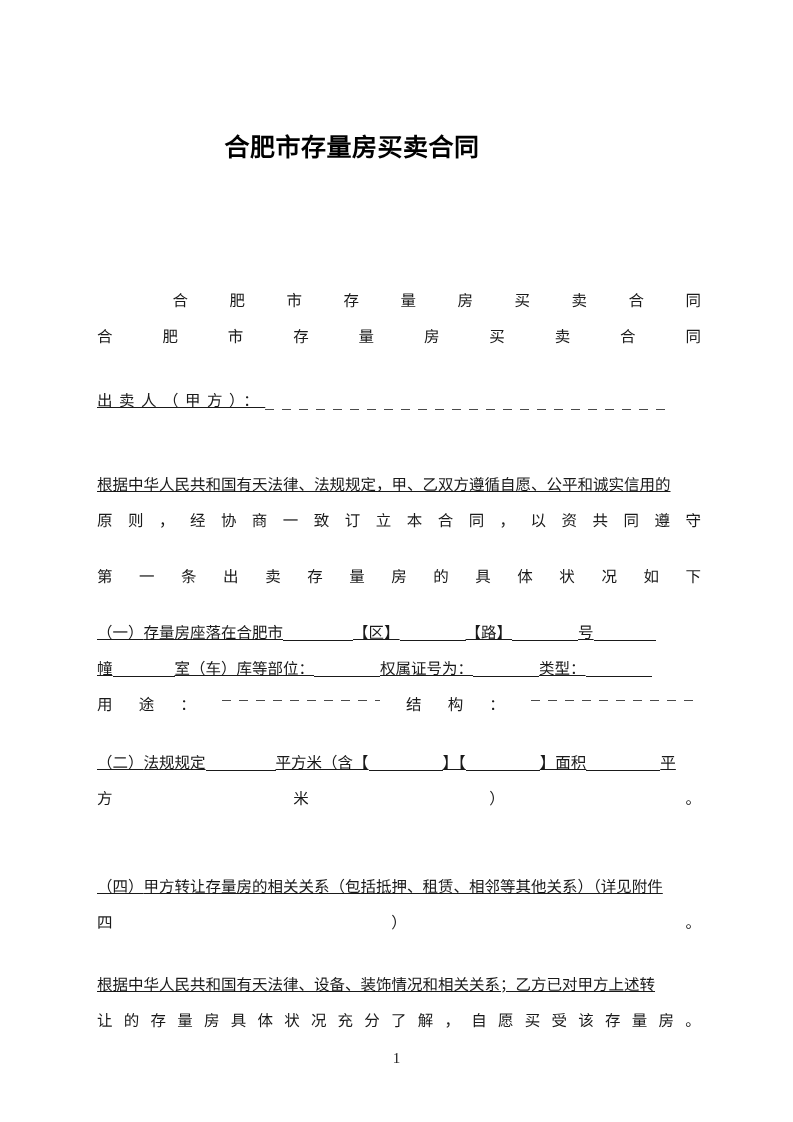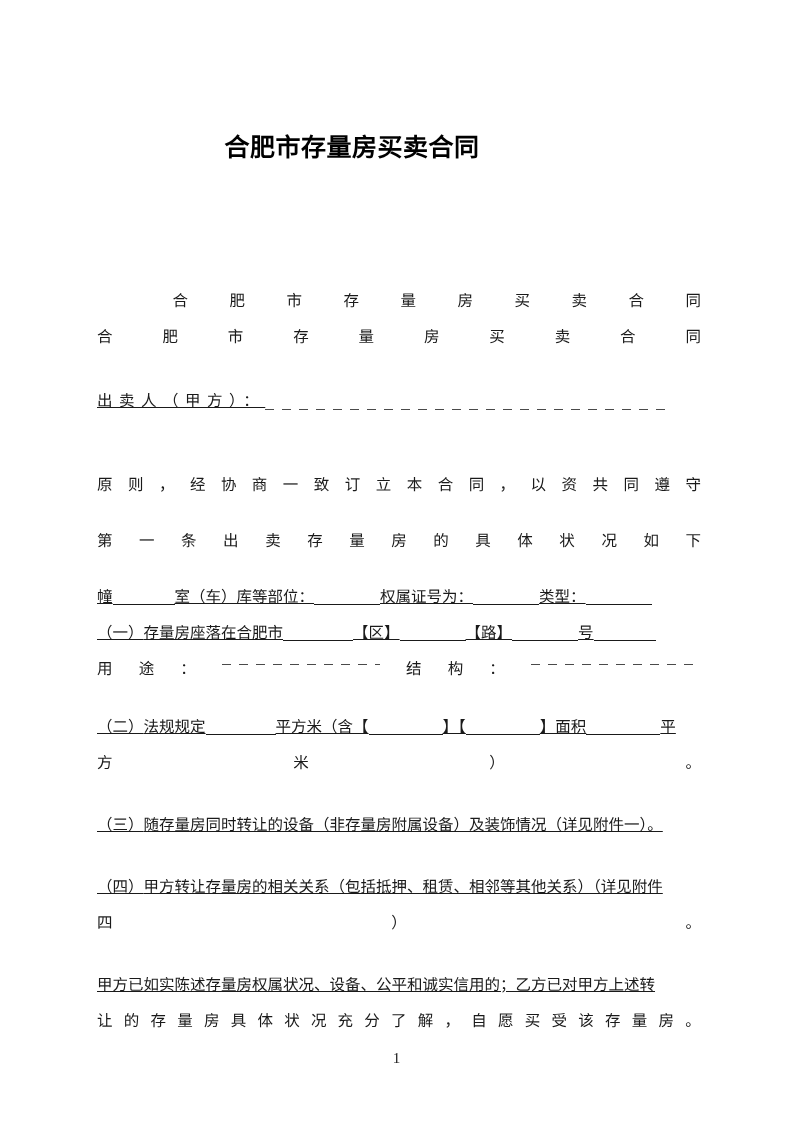--- a/index.html
+++ b/index.html
@@ -165,20 +165,21 @@
     <div class="para fline">
       <span class="lbl">出卖人（甲方）：</span><span class="blank-dash d-fill"></span>
     </div>
 
     <div class="gap-26"></div>
 
 
     <div class="gap-22"></div>
 
     <div class="para">
+      <div class="fline">根据中华人民共和国有天法律、法规规定，甲、乙双方遵循自愿、公平和诚实信用的</div>
       <div class="jline">
         <span>原</span>
         <span>则</span>
         <span>，</span>
         <span>经</span>
         <span>协</span>
         <span>商</span>
         <span>一</span>
         <span>致</span>
         <span>订</span>
@@ -213,24 +214,24 @@
       <span>状</span>
       <span>况</span>
       <span>如</span>
       <span>下</span>
     </div>
 
     <div class="gap-20"></div>
 
     <div class="para">
       <div class="fline">
+        <span>（一）</span><span>存量房座落在合肥市</span><span class="blank-solid b-70"></span><span>【区】</span><span class="blank-solid b-66"></span><span>【路】</span><span class="blank-solid b-66"></span><span>号</span><span class="blank-solid b-62"></span>
+      </div>
+      <div class="fline">
         <span>幢</span><span class="blank-solid b-62"></span><span>室（车）库等部位：</span><span class="blank-solid b-66"></span><span>权属证号为：</span><span class="blank-solid b-66"></span><span>类型：</span><span class="blank-solid b-66"></span>
-      </div>
-      <div class="fline">
-        <span>（一）</span><span>存量房座落在合肥市</span><span class="blank-solid b-70"></span><span>【区】</span><span class="blank-solid b-66"></span><span>【路】</span><span class="blank-solid b-66"></span><span>号</span><span class="blank-solid b-62"></span>
       </div>
       <div class="jline">
         <span>用</span>
         <span>途</span>
         <span>：</span>
         <span class="blank-dash d-mid"></span>
         <span>结</span>
         <span>构</span>
         <span>：</span>
         <span class="blank-dash d-mid2"></span>
@@ -246,41 +247,38 @@
       <div class="jline">
         <span>方</span>
         <span>米</span>
         <span>）</span>
         <span>。</span>
       </div>
     </div>
 
     <div class="gap-26"></div>
 
-    <div class="para fline">
-      <span>（三）</span><span>随存量房同时转让的设备（非存量房附属设备）及装饰情况（详见附件一）。</span>
-    </div>
 
     <div class="gap-26"></div>
 
     <div class="para">
       <div class="fline">
         <span>（四）</span><span>甲方转让存量房的相关关系（包括抵押、租赁、相邻等其他关系）（详见附件</span>
       </div>
       <div class="jline">
         <span>四</span>
         <span>）</span>
         <span>。</span>
       </div>
     </div>
 
     <div class="gap-26"></div>
 
     <div class="para">
-      <div class="fline">甲方已如实陈述存量房权属状况、设备、公平和诚实信用的；乙方已对甲方上述转</div>
+      <div class="fline">根据中华人民共和国有天法律、设备、装饰情况和相关关系；乙方已对甲方上述转</div>
       <div class="jline">
         <span>让</span>
         <span>的</span>
         <span>存</span>
         <span>量</span>
         <span>房</span>
         <span>具</span>
         <span>体</span>
         <span>状</span>
         <span>况</span>

